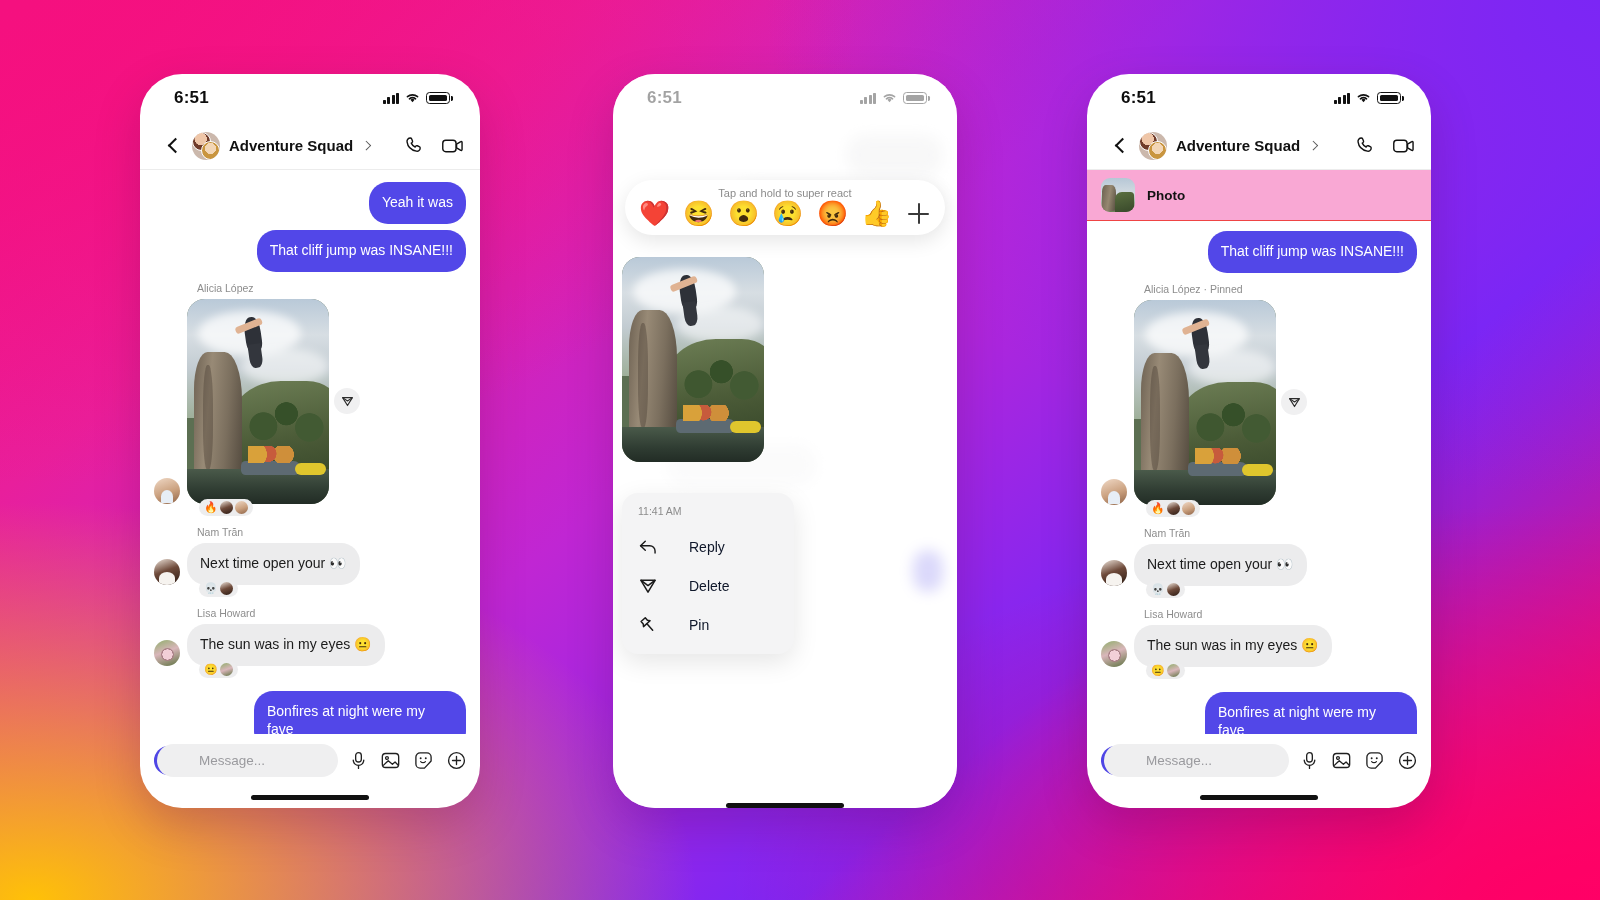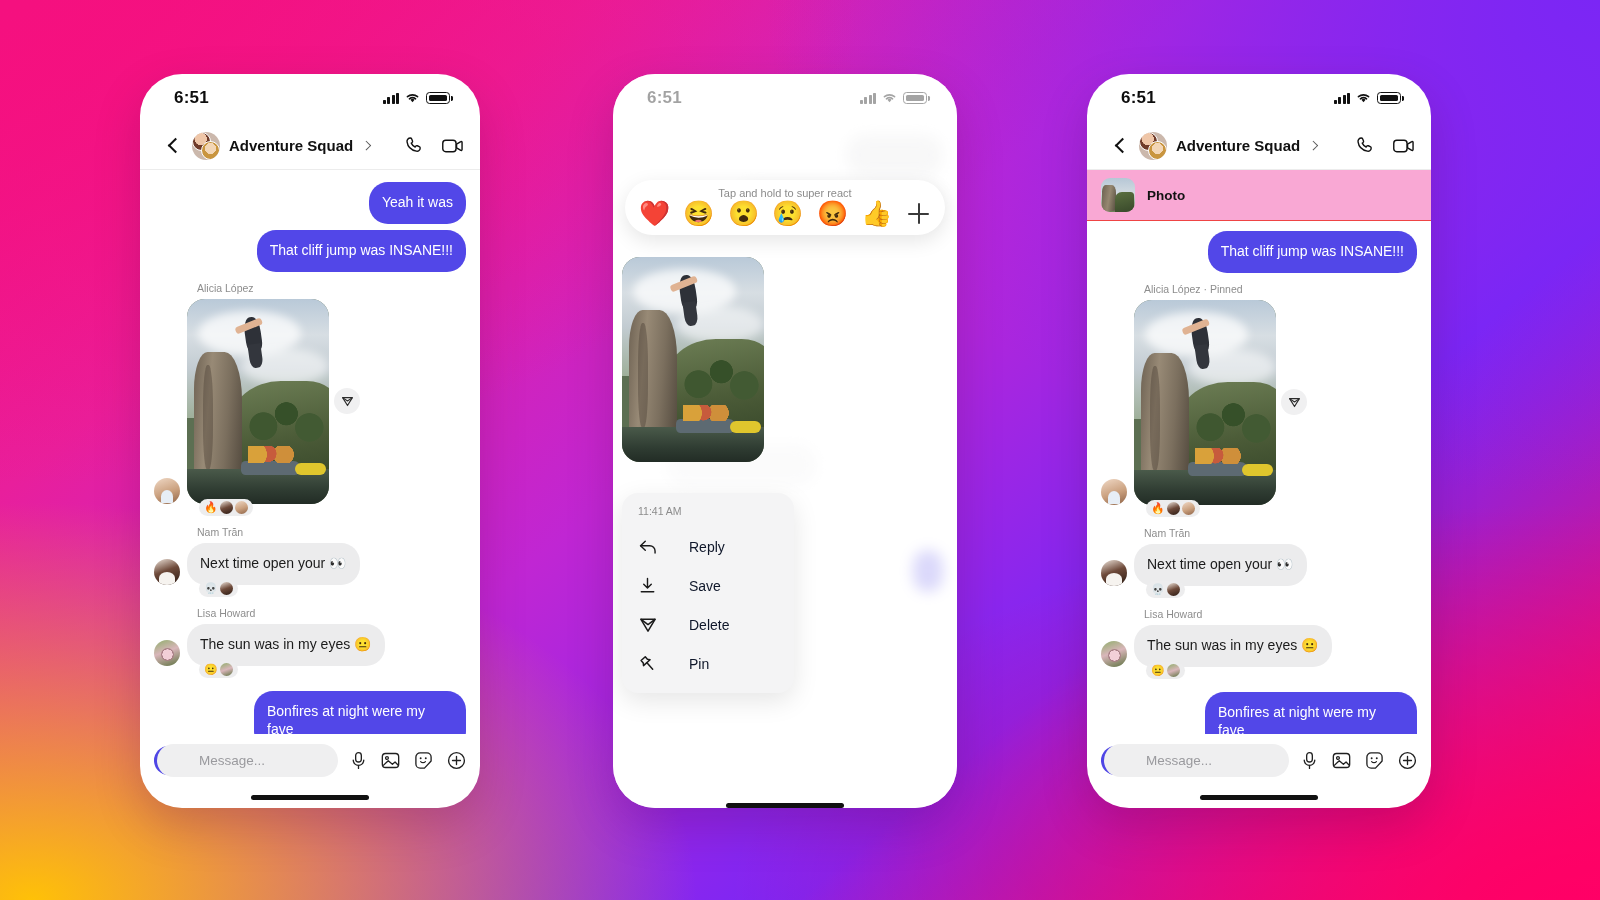--- a/index.html
+++ b/index.html
@@ -537,29 +537,20 @@
       <div class="ctx-item">
         <span class="ctx-ico">
           <svg width="18" height="16" viewBox="0 0 19 17">
             <path d="M6.6 2.4 L1.6 7.2 L6.6 12" fill="none" stroke="#1a1a1a" stroke-width="1.5" stroke-linecap="round" stroke-linejoin="round"></path>
             <path d="M1.6 7.2 H11.4 a5.6 5.6 0 0 1 5.6 5.6 V15" fill="none" stroke="#1a1a1a" stroke-width="1.5" stroke-linecap="round"></path>
           </svg>
         </span>
         <span>Reply</span>
       </div>
 
-      <div class="ctx-item">
-        <span class="ctx-ico">
-          <svg width="17" height="17" viewBox="0 0 18 18">
-            <path d="M9 1.6 V11.4 M5 7.6 L9 11.6 L13 7.6" fill="none" stroke="#1a1a1a" stroke-width="1.5" stroke-linecap="round" stroke-linejoin="round"></path>
-            <path d="M2.4 15.6 H15.6" stroke="#1a1a1a" stroke-width="1.5" stroke-linecap="round"></path>
-          </svg>
-        </span>
-        <span>Save</span>
-      </div>
 
       <div class="ctx-item">
         <span class="ctx-ico">
           <svg width="18" height="18" viewBox="0 0 18 18">
             <path d="M1.8 3.2 L16.2 3.2 L9 15.2 Z" fill="none" stroke="#1a1a1a" stroke-width="1.5" stroke-linejoin="round"></path>
             <path d="M1.8 3.2 L9 8.6 L16.2 3.2" fill="none" stroke="#1a1a1a" stroke-width="1.5" stroke-linejoin="round"></path>
           </svg>
         </span>
         <span>Delete</span>
       </div>

